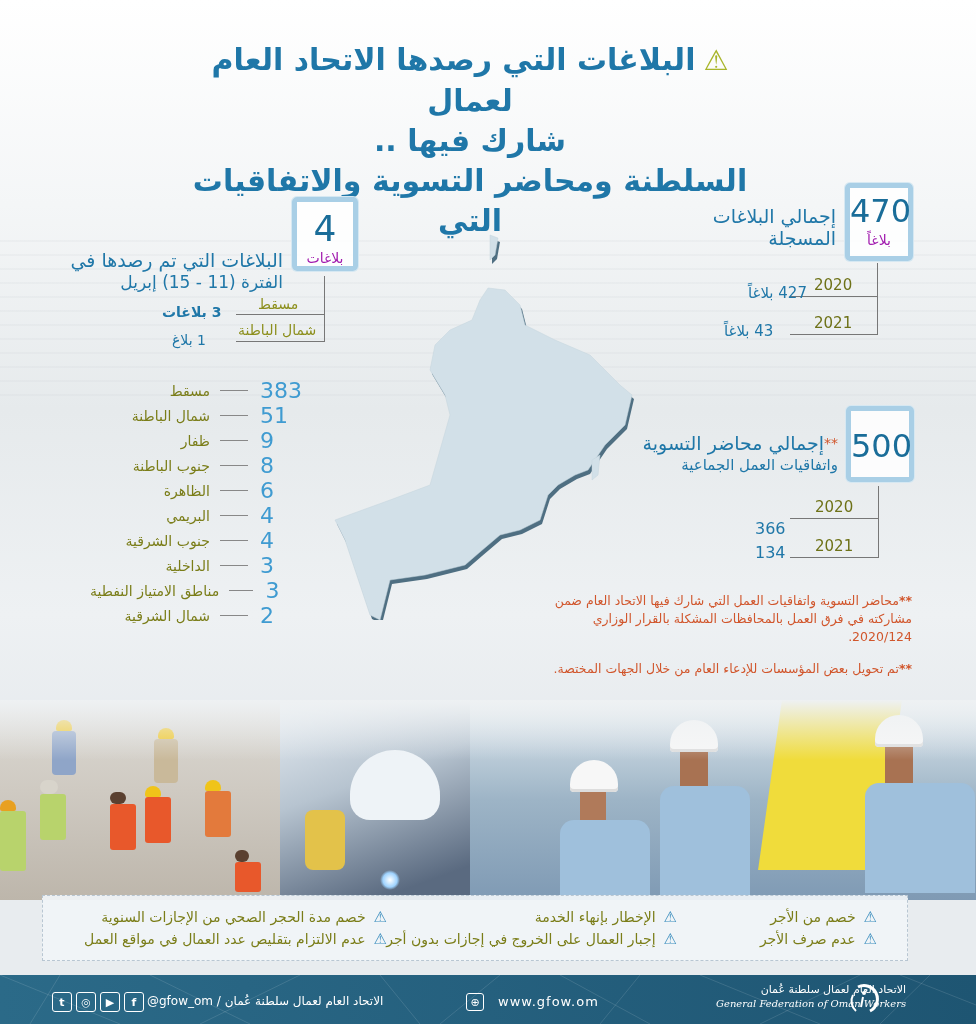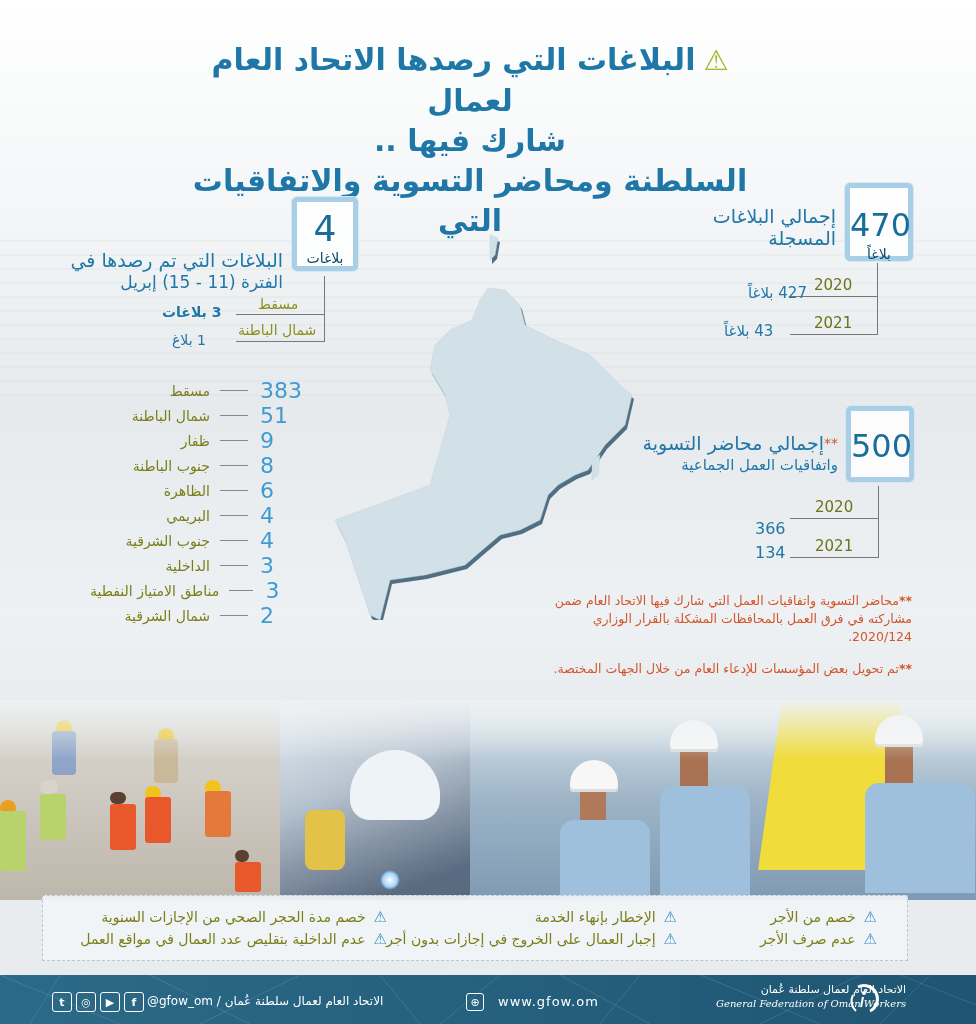--- a/index.html
+++ b/index.html
@@ -24,21 +24,21 @@
   .title .warn {
     display: inline-block; color: #a8b52a; margin-left: 8px; font-size: 28px;
   }
   
   .stat-box {
     position: absolute; border: 5px solid #a9cfe6; border-radius: 5px;
     background: rgba(255,255,255,0.85); text-align: center; direction: ltr;
     box-shadow: 0 0 0 1px #d6e8f2;
   }
   .stat-box .num { color: #1a6d99; font-size: 38px; line-height: 42px; font-weight: normal; }
-  .stat-box .unit { color: #0c4a6e; font-size: 14px; direction: rtl; }
+  .stat-box .unit { color: #a21caf; font-size: 14px; direction: rtl; }
   .heading { position: absolute; color: #1f77a8; font-size: 19px; line-height: 22px; text-align: right; }
   .heading .sub { font-size: 16px; display: block; }
   .vline { position: absolute; width: 1px; background: #777; }
   .hline { position: absolute; height: 1px; background: #777; }
   .olive { color: #8c8f1c; }
   .blue { color: #1f77a8; }
   .txt { position: absolute; font-size: 14px; white-space: nowrap; }
   .year { position: absolute; font-size: 15px; color: #6e7218; direction: ltr; }
   
   .regions { position: absolute; top: 378px; left: 90px; width: 210px; }
@@ -112,21 +112,21 @@
   <span class="sub" style="font-size:17px;">الفترة (11 - 15) إبريل</span>
 </div>
 <div class="vline" style="left:324px; top:276px; height:66px;"></div>
 <div class="hline" style="left:236px; top:314px; width:88px;"></div>
 <div class="hline" style="left:236px; top:341px; width:88px;"></div>
 <div class="txt olive" style="left:258px; top:296px;">مسقط</div>
 <div class="txt blue" style="left:162px; top:304px;font-weight:bold;">3 بلاغات</div>
 <div class="txt olive" style="left:238px; top:322px;">شمال الباطنة</div>
 <div class="txt blue" style="left:172px; top:332px;">1 بلاغ</div>
 
-<div class="stat-box" style="left:845px; top:183px; width:68px; height:78px; padding-top:16px;">
+<div class="stat-box" style="left:845px; top:183px; width:68px; height:78px; padding-top:2px;">
   <div class="num" style="font-size:32px;">470</div>
   <div class="unit">بلاغاً</div>
 </div>
 <div class="heading" style="left:690px; top:205px; width:146px;">
   <span>إجمالي البلاغات</span>
   <span class="sub" style="font-size:19px;">المسجلة</span>
 </div>
 <div class="vline" style="left:877px; top:263px; height:72px;"></div>
 <div class="hline" style="left:790px; top:296px; width:87px;"></div>
 <div class="hline" style="left:790px; top:334px; width:87px;"></div>
@@ -298,21 +298,21 @@
     <div class="issue">
         <span class="tri">⚠</span>
         <span>عدم صرف الأجر</span>
       </div>
     <div class="issue">
         <span class="tri">⚠</span>
         <span>إجبار العمال على الخروج في إجازات بدون أجر</span>
       </div>
     <div class="issue">
         <span class="tri">⚠</span>
-        <span>عدم الداخلية بتقليص عدد العمال في مواقع العمل</span>
+        <span>عدم الالتزام بتقليص عدد العمال في مواقع العمل</span>
       </div>
   </div>
 </div>
 
 <div class="footer">
   <svg class="lines" width="976" height="89">
     <g stroke="rgba(255,255,255,0.12)" stroke-width="1" fill="none">
       <path d="M0 40 L120 89 M60 40 L30 89 M150 40 L250 89 M300 40 L200 89 M380 40 L420 89 M500 40 L440 89 M560 40 L650 89 M640 40 L600 89 M700 40 L820 89 M860 40 L760 89 M900 40 L976 70 M930 40 L880 89"></path>
     </g>
   </svg>

